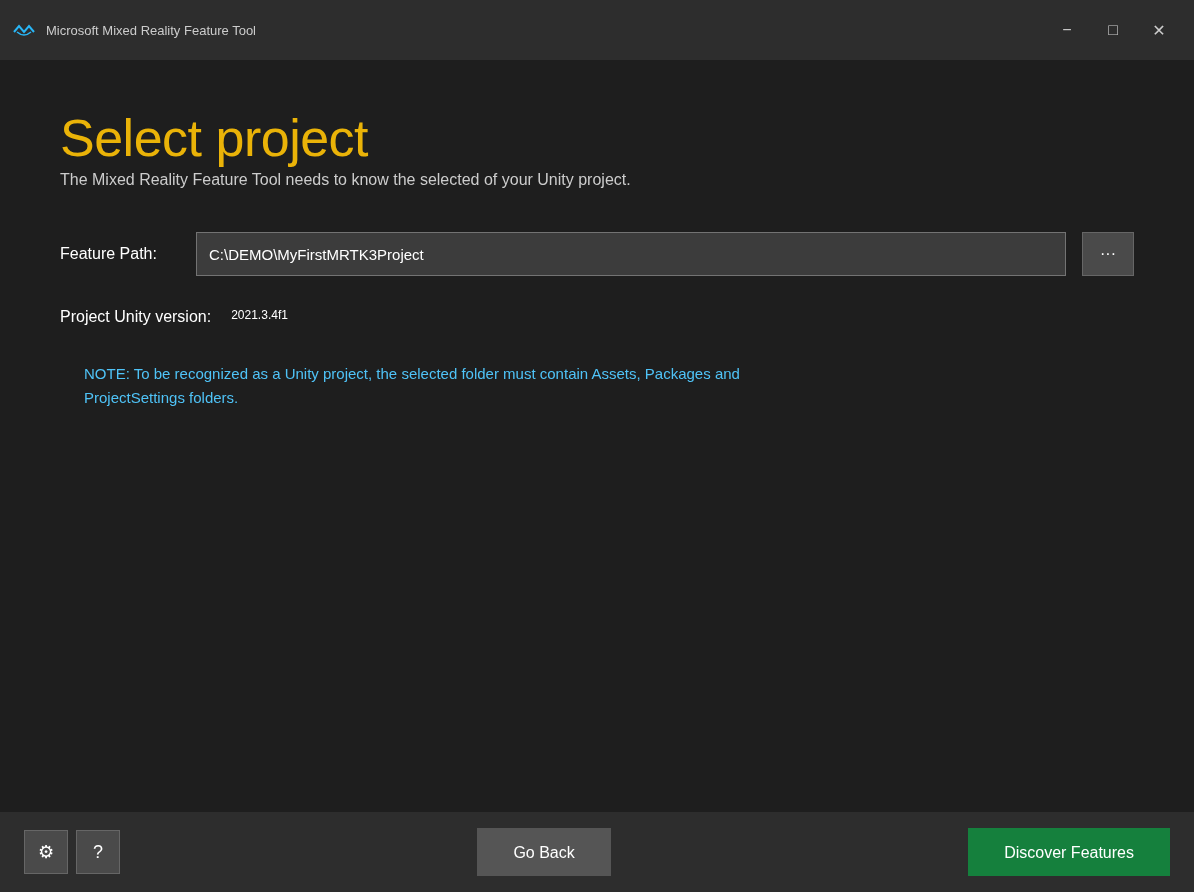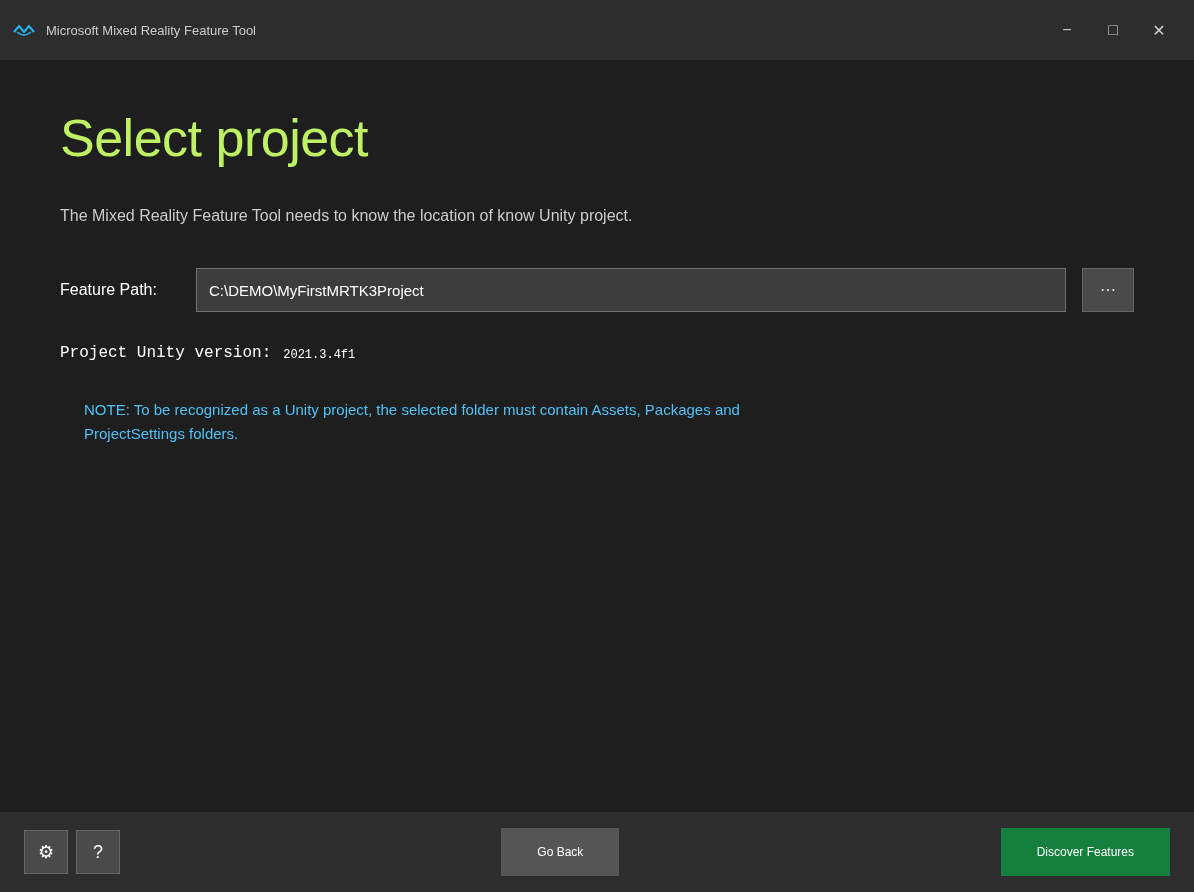--- a/index.html
+++ b/index.html
@@ -64,22 +64,21 @@
     .main-content {
       flex: 1;
       padding: 48px 60px 0 60px;
       display: flex;
       flex-direction: column;
     }
 
     .page-title {
       font-size: 52px;
       font-weight: 300;
-      color: #bef264;
-      margin-bottom: 36px;
+      color: #eab308;
       letter-spacing: -0.5px;
     }
 
     .description {
       font-size: 16px;
       color: #cccccc;
       margin-bottom: 40px;
       line-height: 1.5;
     }
 
@@ -118,24 +117,23 @@
       font-size: 16px;
       cursor: pointer;
       display: flex;
       align-items: center;
       justify-content: center;
       flex-shrink: 0;
     }
 
     .version-row {
       display: flex;
-      align-items: flex-end;
+      align-items: flex-start;
       margin-bottom: 36px;
-      gap: 4px;
-      font-family: Liberation Mono, monospace;
+      gap: 12px;
     }
 
     .version-label {
       font-size: 16px;
       color: #ffffff;
     }
 
     .version-value {
       font-size: 12px;
       color: #ffffff;
@@ -186,21 +184,21 @@
       gap: 12px;
     }
 
     .footer-right {
       display: flex;
     }
 
     .action-btn {
       height: 48px;
       padding: 16px 36px;
-      font-size: 12px;
+      font-size: 16px;
       cursor: pointer;
       border: none;
       font-family: 'Segoe UI', Arial, sans-serif;
     }
 
     .btn-secondary {
       background-color: #555555;
       color: #ffffff;
     }
 
@@ -223,21 +221,21 @@
   <div class="title-bar-controls">
     <button class="title-bar-btn">−</button>
     <button class="title-bar-btn">□</button>
     <button class="title-bar-btn close">✕</button>
   </div>
 </div>
 
 <div class="main-content">
   <h1 class="page-title">Select project</h1>
 
-  <p class="description">The Mixed Reality Feature Tool needs to know the location of know Unity project.</p>
+  <p class="description">The Mixed Reality Feature Tool needs to know the selected of your Unity project.</p>
 
   <div class="form-row">
     <label class="form-label">Feature Path:</label>
     <input class="path-input" type="text" value="C:\DEMO\MyFirstMRTK3Project" style="">
     <button class="browse-btn">···</button>
   </div>
 
   <div class="version-row">
     <span class="version-label">Project Unity version:</span>
     <span class="version-value">2021.3.4f1</span>

